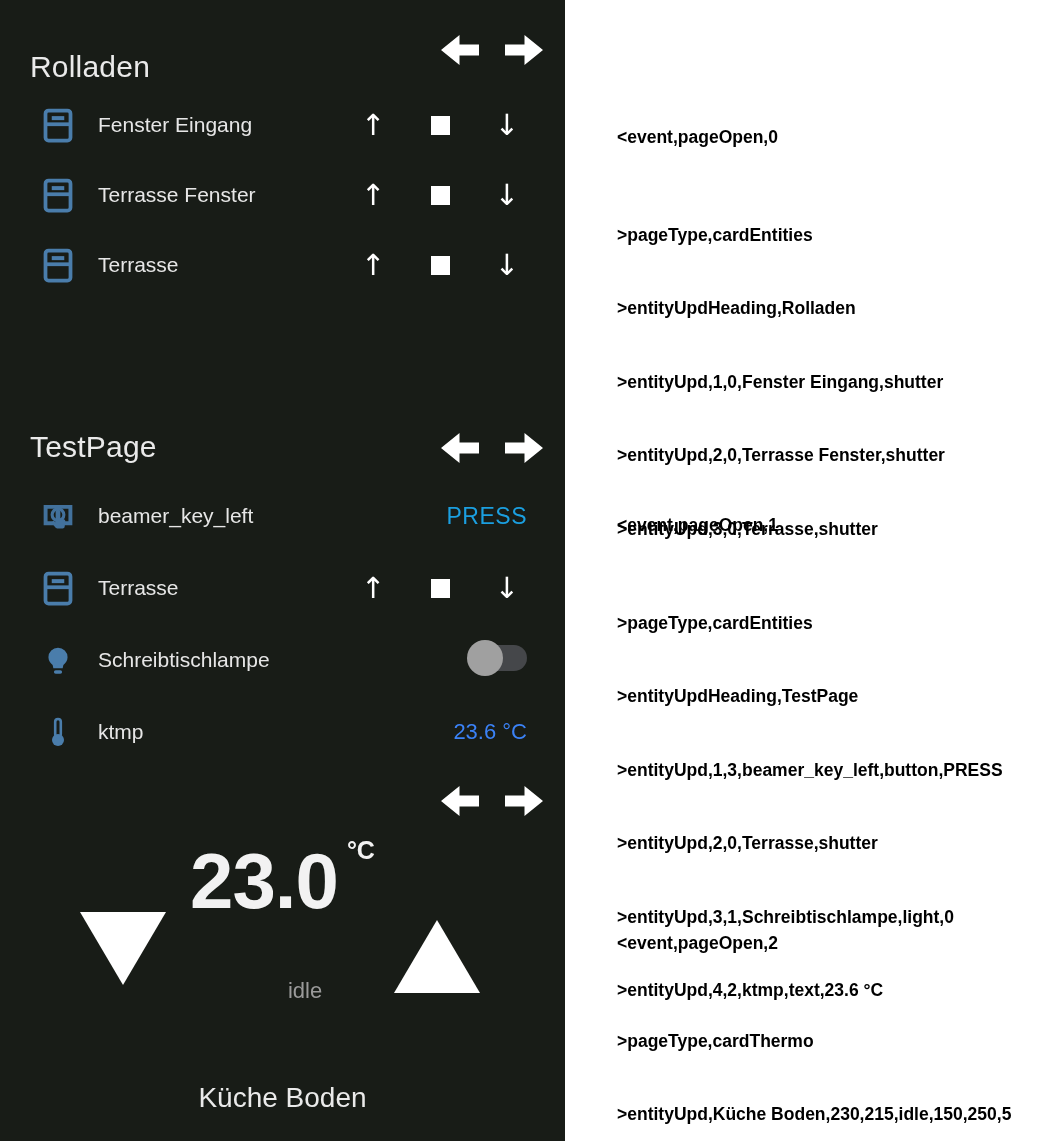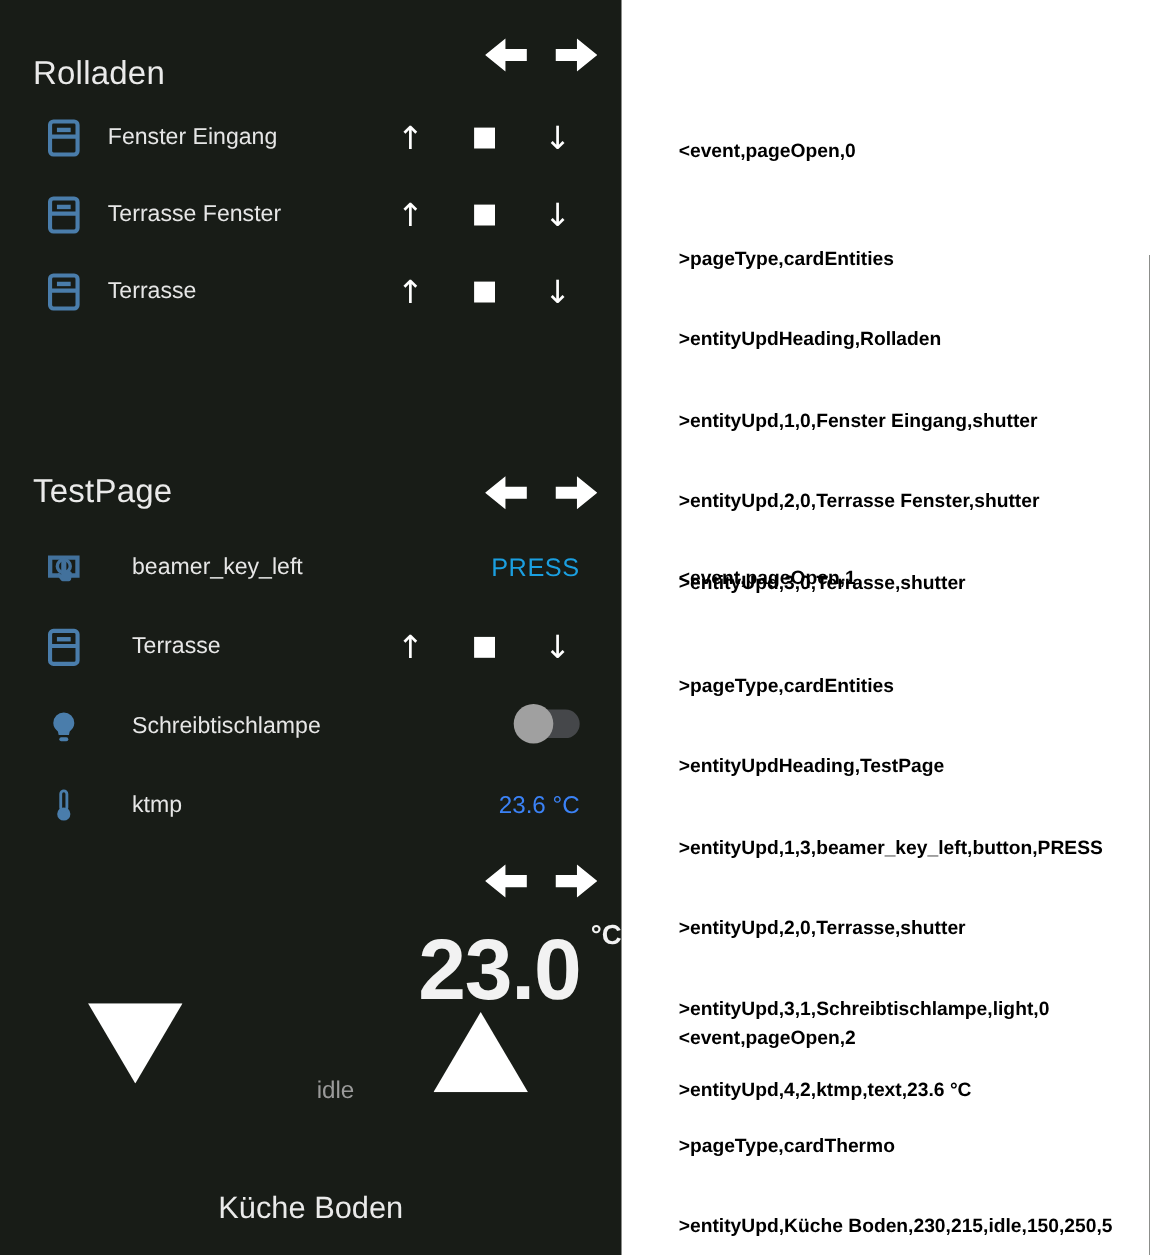--- a/index.html
+++ b/index.html
@@ -25,21 +25,21 @@
   #card0 .nav { top:34px; }
   #card1 .nav { top:12px; }
   #card2 .nav { top:25px; }
   .navbtn { background:none; border:none; padding:0; line-height:0; cursor:pointer; }
 
   .rows { position:absolute; left:0; width:565px; }
   #card0 .rows { top:90px; }
   #card1 .rows { top:60px; }
   .row { display:flex; align-items:center; padding:0 38px 0 40px; }
   #card0 .row { height:70px;justify-content:space-between; }
-  #card1 .row { height:72px;gap:22px; }
+  #card1 .row { height:72px; }
 
   .eicon { width:36px; display:flex; justify-content:center; line-height:0; }
   .elabel { margin-left:22px; font-size:21px; color:#e6e6e6; }
   .ctl { margin-left:auto; }
 
   
   .shutter-ctl { display:flex; align-items:center; justify-content:space-between; width:158px; margin-right:8px; }
   .sbtn { background:none; border:none; padding:0; cursor:pointer; color:#ffffff; line-height:1; }
   .uarrow,.darrow { font-family:"DejaVu Sans", sans-serif; font-size:29px; font-weight:400; color:#fff; }
   .stopsq { display:block; width:19px; height:19px; background:#ffffff; }
@@ -49,21 +49,21 @@
                font-size:23px; font-weight:500; letter-spacing:0.5px; color:#1b9fe0; }
 
   
   .toggle { position:relative; width:60px; height:36px; background:none; border:none; cursor:pointer; }
   .toggle .track { position:absolute; right:0; top:5px; width:52px; height:26px; border-radius:13px; background:#45474a; }
   .toggle .knob  { position:absolute; left:0; top:0; width:36px; height:36px; border-radius:50%; background:#a0a0a0; }
 
   .text-val { font-size:22px; color:#3b82f6; }
 
   
-  .temp-wrap { position:absolute; top:82px; left:0; width:565px; text-align:right; white-space:nowrap; }
+  .temp-wrap { position:absolute; top:82px; left:0; width:565px; text-align:center; white-space:nowrap; }
   .temp-val  { display:inline-block; font-size:78px; font-weight:700; line-height:1; letter-spacing:-1px; color:#f2f2f2; }
   .temp-unit { display:inline-block; font-size:25px; font-weight:700; vertical-align:top; position:relative; top:-6px; margin-left:9px; color:#f2f2f2; }
   .tri-btn { position:absolute; background:none; border:none; padding:0; line-height:0; cursor:pointer; }
   #temp-down { left:80px;  top:152px; }
   #temp-up   { left:394px; top:160px; }
   .target-temp { position:absolute; top:183px; left:0; width:565px; text-align:center; font-size:24px; color:#bcbcbc; }
   .hvac-state  { position:absolute; top:218px; left:0; width:610px; text-align:center; font-size:22px; color:#9a9a9a; }
   .thermo-title{ position:absolute; top:322px; left:0; width:565px; text-align:center; font-size:28px; color:#eaeaea; }
 
   

